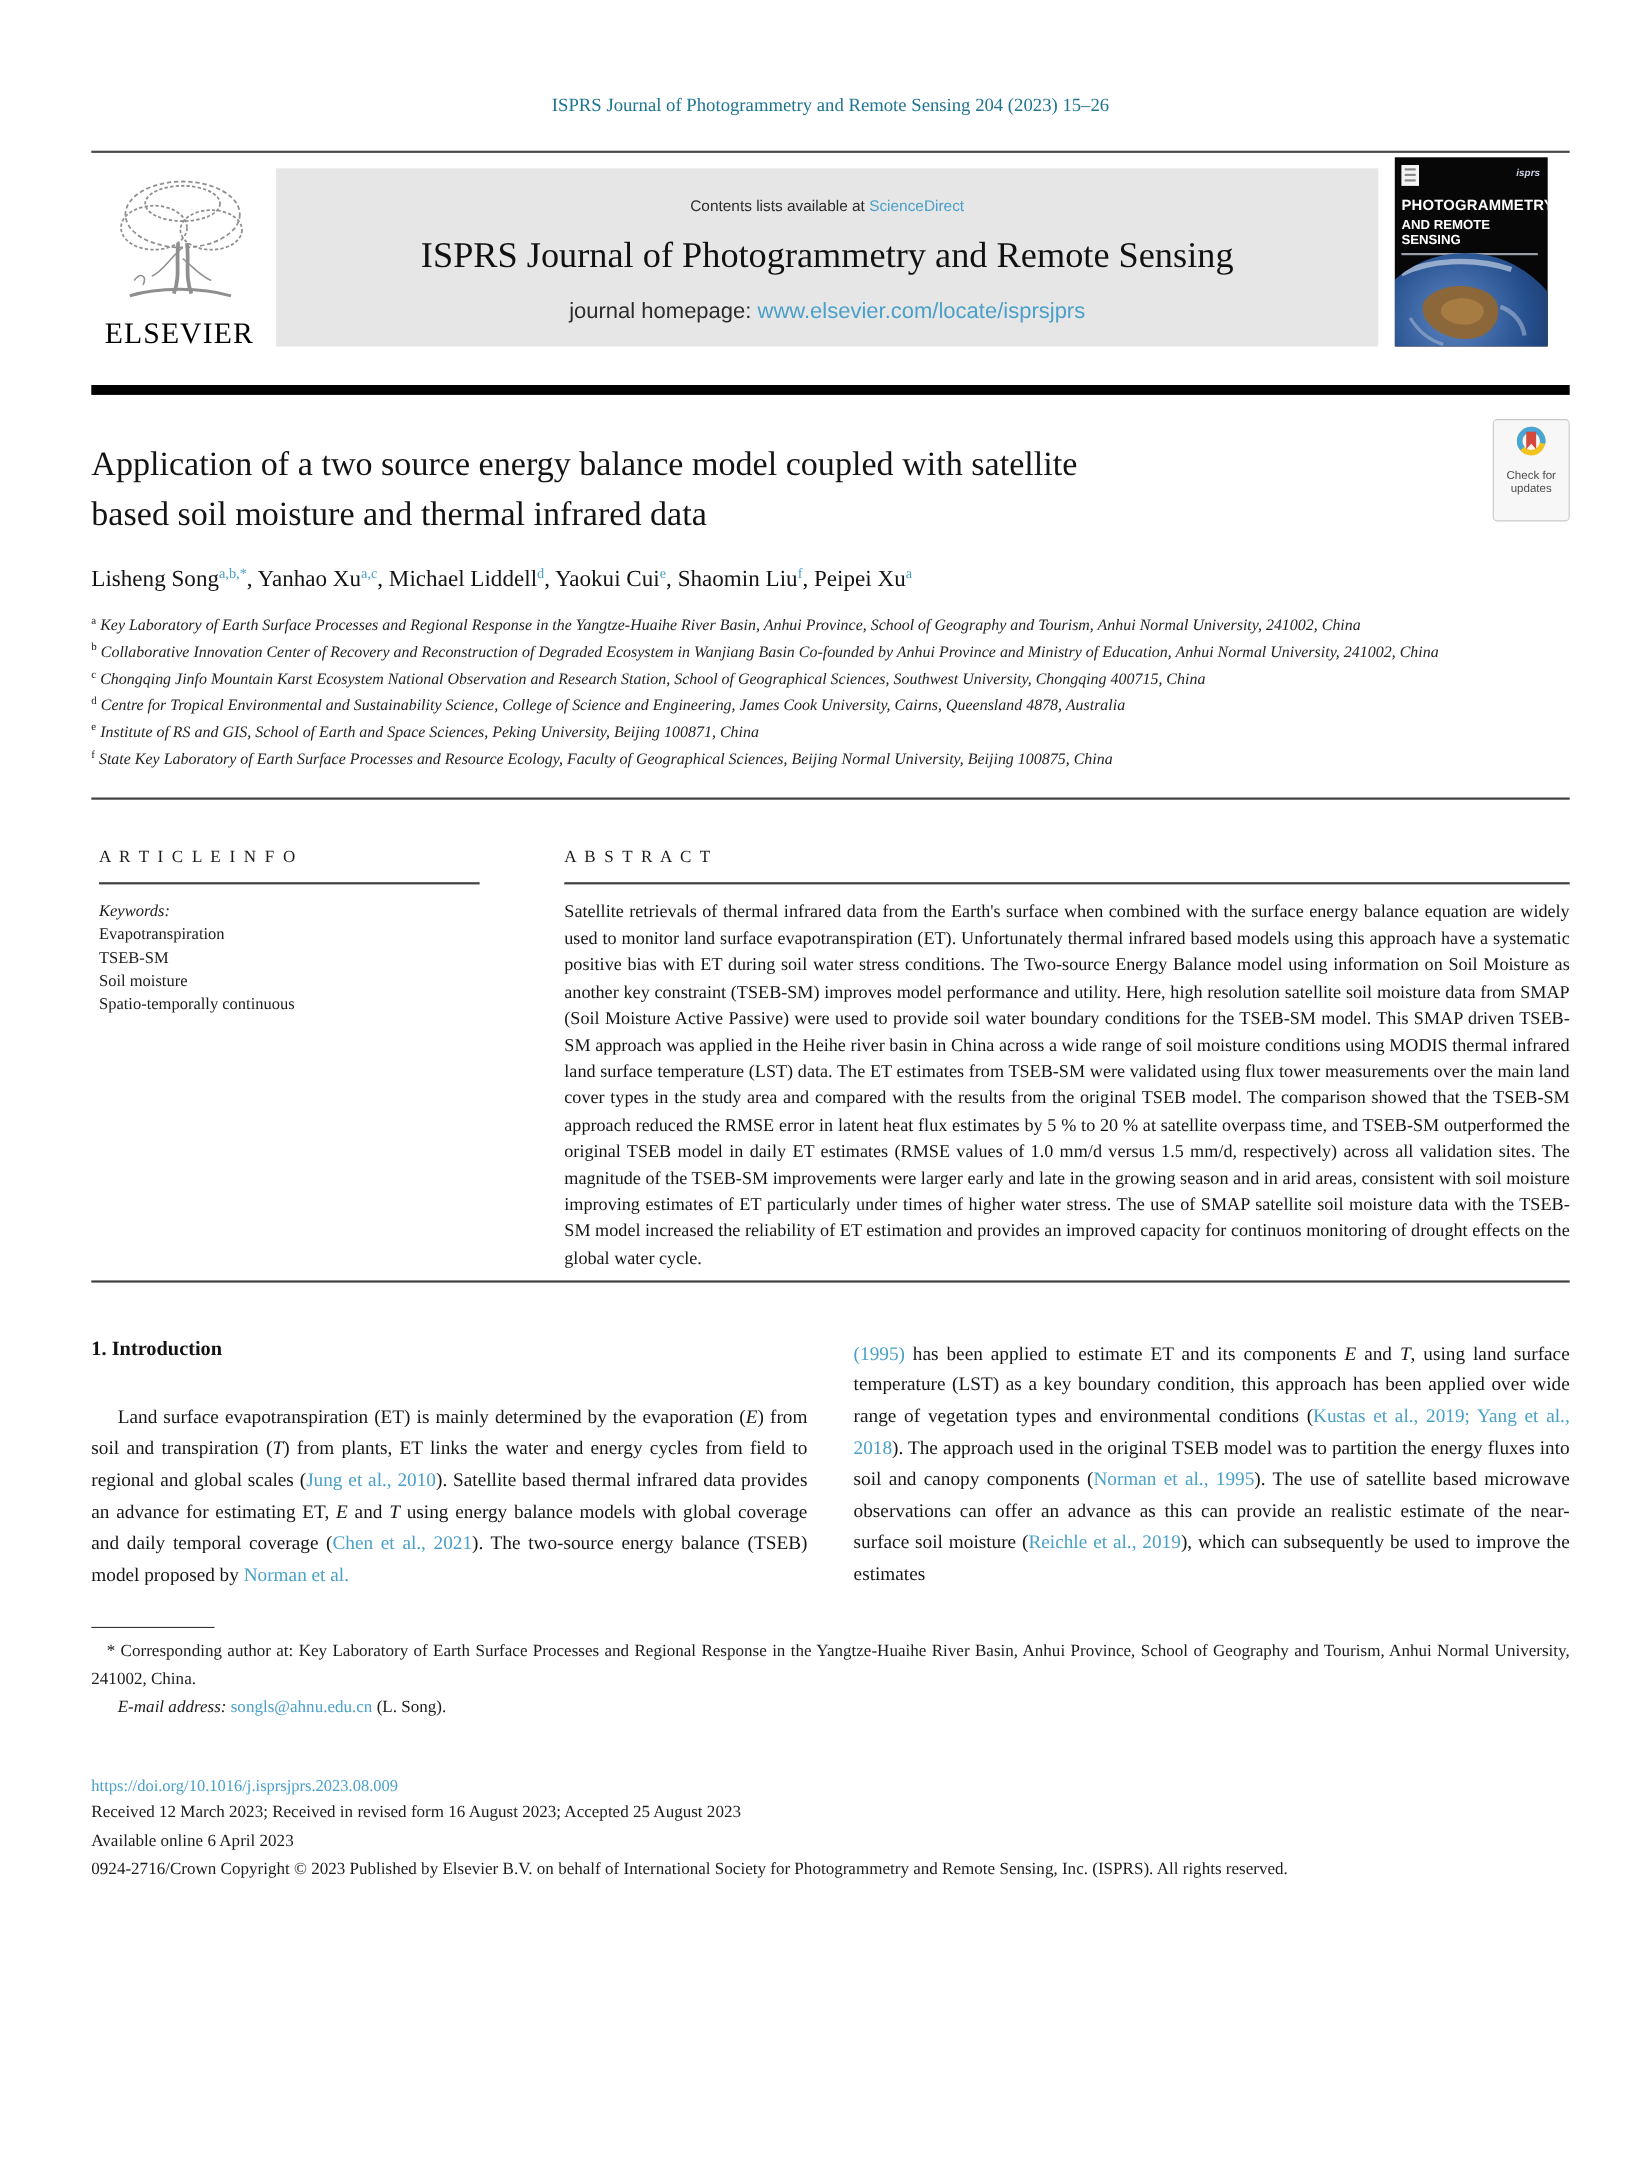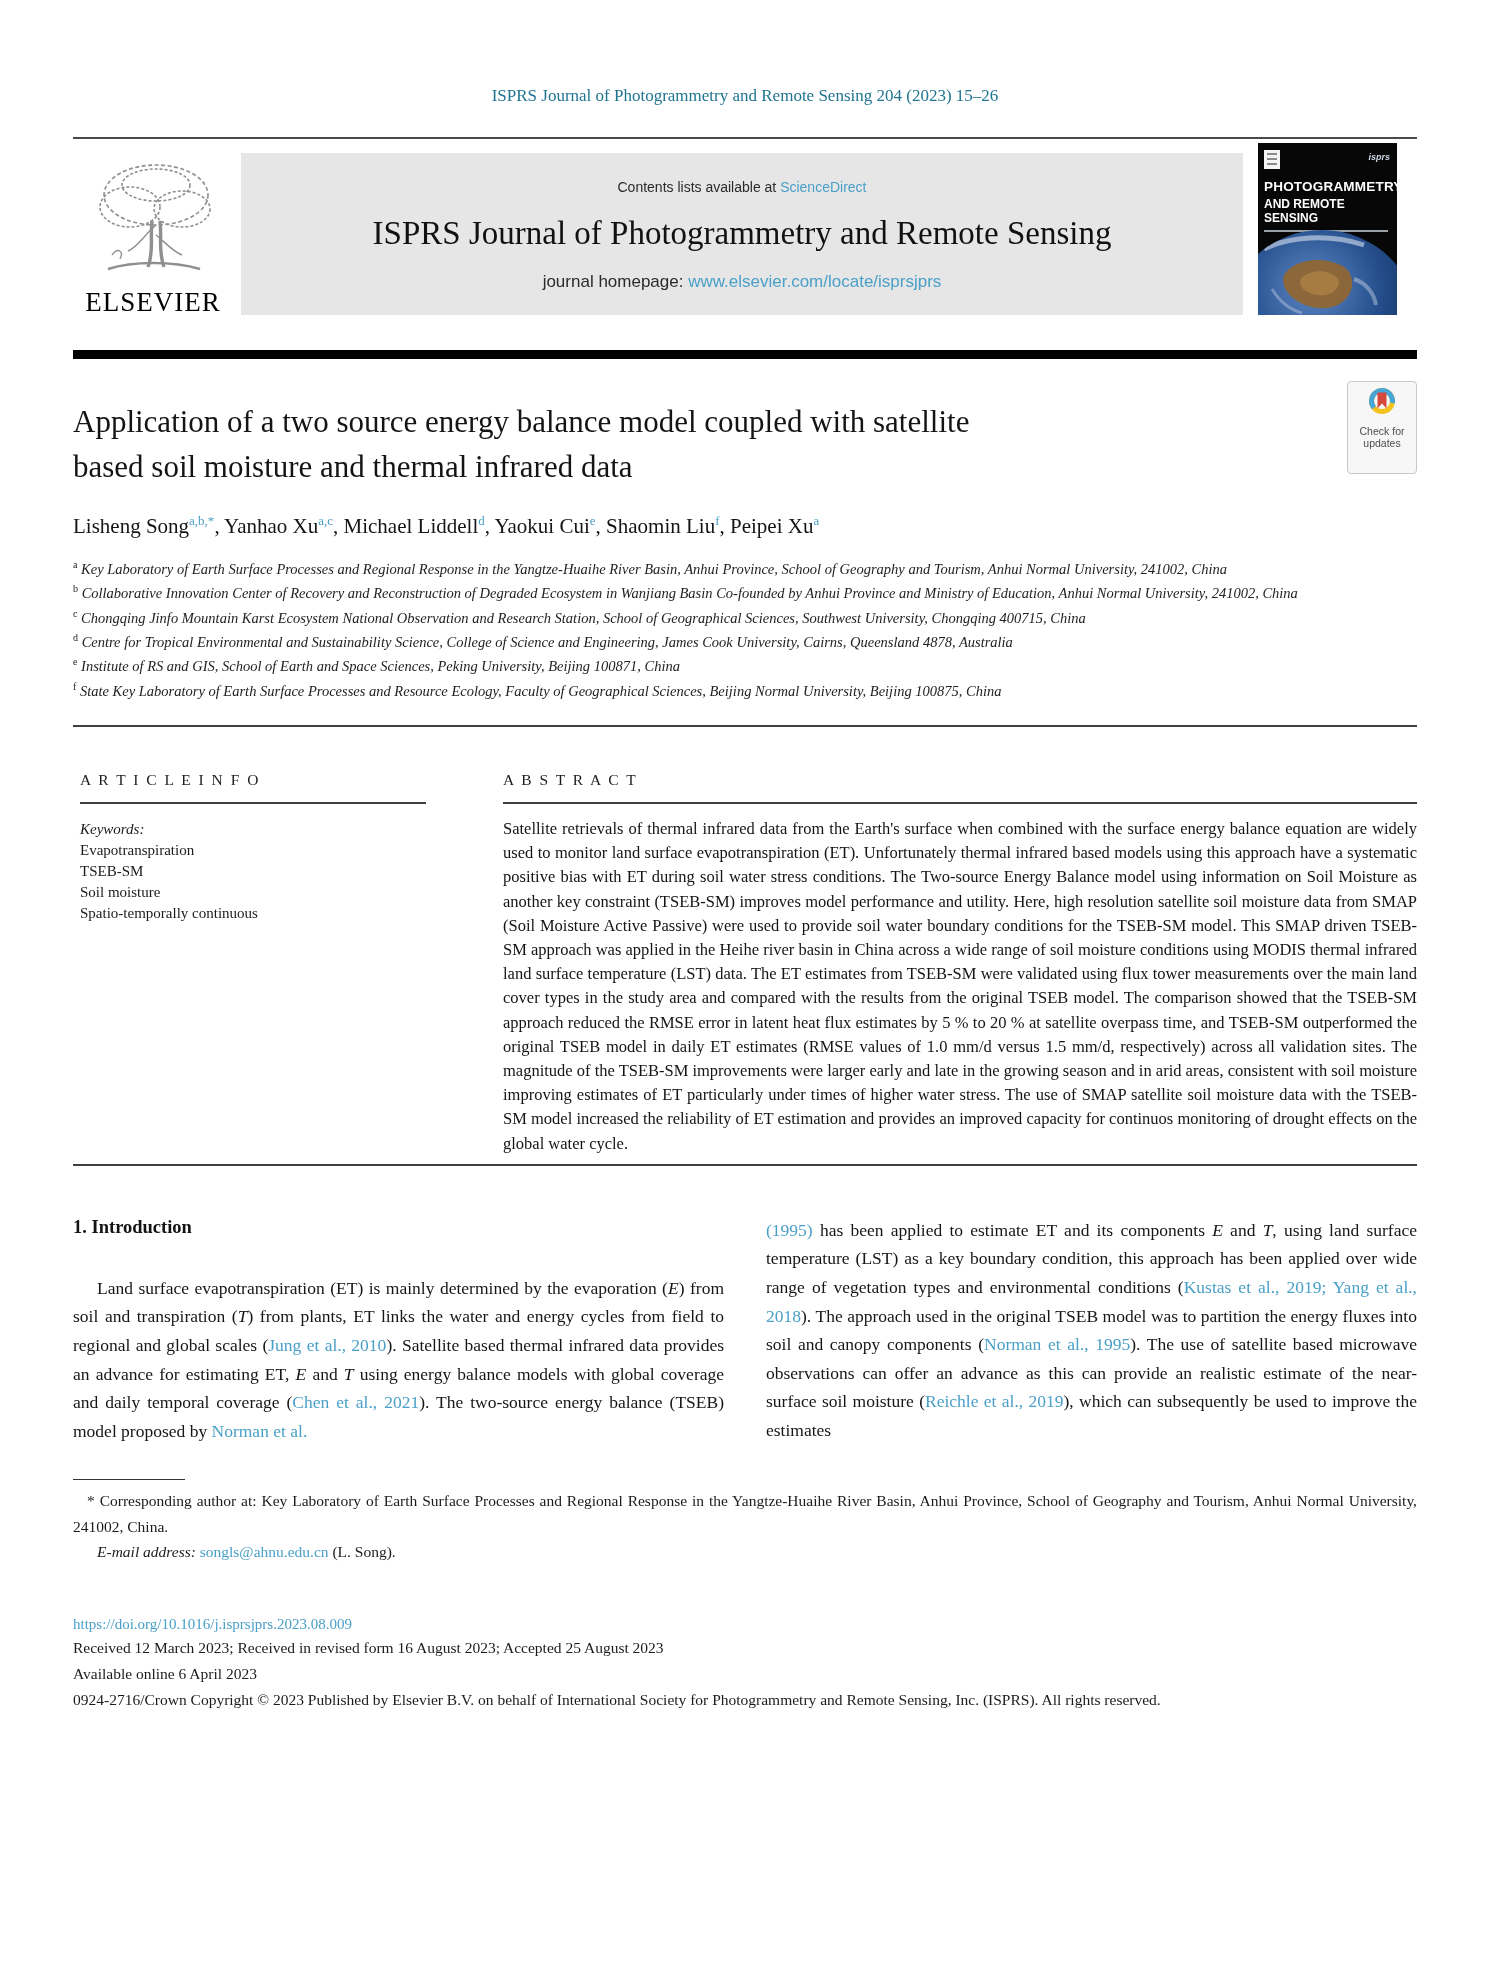--- a/index.html
+++ b/index.html
@@ -1,34 +1,34 @@
 <!DOCTYPE html>
 <html><head>
 <meta charset="utf-8">
 <style>
   html,body{margin:0;padding:0;}
   body{
     width:1488px;height:1984px;background:#ffffff;position:relative;overflow:hidden;
     font-family:"Liberation Serif",serif;color:#1b1b1b;
     -webkit-font-smoothing:antialiased;
   }
-  .content{position:absolute;left:73px;top:0;width:1344px;}
+  .content{position:absolute;left:83px;top:0;width:1344px;}
 
   
   .journal-ref{padding-top:86px;text-align:center;font-size:17px;line-height:20px;color:#1f7490;}
   .top-rule{margin-top:31px;border-top:2px solid #4a4a4a;height:0;}
 
   
   .banner{position:relative;margin-top:14px;height:162px;}
   .elsevier{position:absolute;left:0;top:2px;width:160px;height:160px;text-align:center;}
   .elsevier-word{font-size:27px;letter-spacing:1px;color:#000000;margin-top:-2px;font-family:"Liberation Serif",serif;}
   .banner-center{position:absolute;left:168px;top:0;width:1002px;height:100%;background:#e6e6e6;text-align:center;}
   .contents-line{padding-top:26px;font-family:"Liberation Sans",sans-serif;font-size:14px;color:#2b2b2b;}
   .journal-title{margin-top:20px;font-size:33px;color:#111;}
-  .homepage-line{margin-top:20px;font-family:"Liberation Sans",sans-serif;font-size:17px;color:#2b2b2b;}
+  .homepage-line{margin-top:20px;font-family:"Liberation Sans",sans-serif;font-size:20px;color:#2b2b2b;}
   .lnk{color:#4aa0c8;}
   .it{font-style:italic;}
   .cover{position:absolute;left:1185px;top:-10px;width:139px;height:172px;background:#070707;overflow:hidden;}
   .cover-crest{position:absolute;left:6px;top:7px;width:16px;height:19px;background:#f4f4f4;}
   .cover-crest i{display:block;height:2px;background:#8a8a8a;margin:3px 3px 0 3px;}
   .cover-isprs{position:absolute;right:7px;top:9px;color:#cdd6e6;font-size:9px;font-style:italic;font-weight:bold;font-family:"Liberation Sans",sans-serif;}
   .cover-title{position:absolute;left:6px;top:36px;right:4px;color:#ffffff;font-family:"Liberation Sans",sans-serif;font-weight:bold;}
   .cover-title .l1{font-size:13.5px;letter-spacing:0.2px;}
   .cover-title .l2{font-size:12px;margin-top:3px;}
   .cover-tagline{margin-top:5px;height:2px;background:#9aa0a8;width:96%;}

